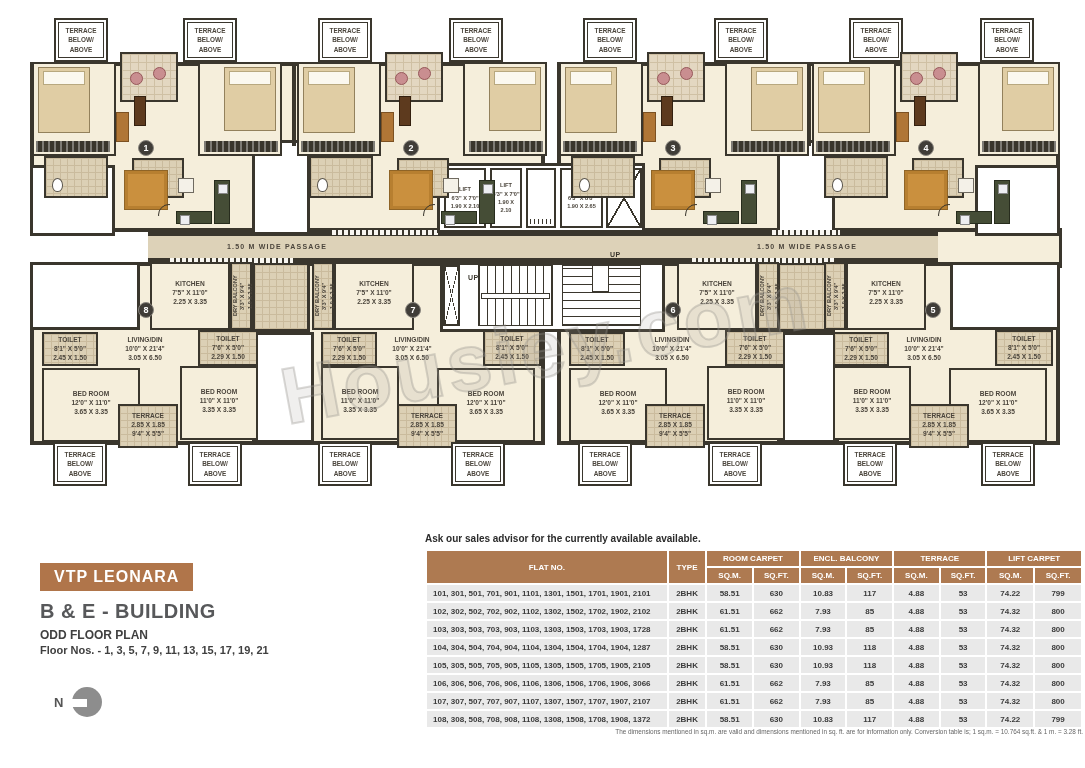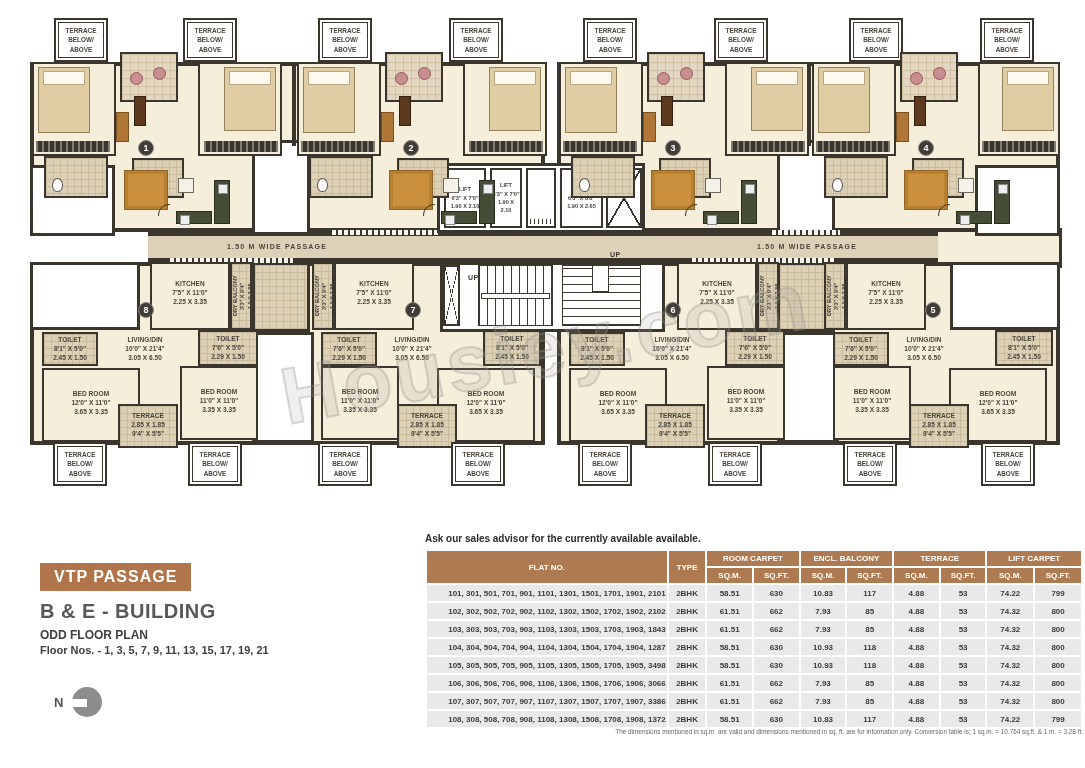--- a/index.html
+++ b/index.html
@@ -50,21 +50,21 @@
   .bldg {position:absolute; left:40px; top:600px; font-size:20px; font-weight:bold; color:#57585a; letter-spacing:0.5px;}
   .ptype {position:absolute; left:40px; top:628px; font-size:12px; font-weight:bold; color:#404040;}
   .floors {position:absolute; left:40px; top:644px; font-size:11px; font-weight:bold; color:#404040;}
   .nlabel {position:absolute; left:54px; top:695px; font-size:13px; font-weight:bold; color:#555;}
   .ncirc {position:absolute; left:72px; top:687px; width:30px; height:30px; border-radius:50%; background:#8d8d8d;}
   .nnotch {position:absolute; left:66px; top:699px; width:21px; height:8px; background:#fff;}
   .invnote {position:absolute; left:425px; top:533px; font-size:10px; font-weight:bold; color:#2b2b2b;}
   .inv {position:absolute; left:425px; top:549px; width:658px; border-collapse:separate; border-spacing:2px; table-layout:fixed;}
   .inv th {background:#ae7a51; color:#fff; font-size:8px; font-weight:bold; padding:3px 1px; text-align:center; overflow:hidden; white-space:nowrap;}
   .inv td {background:#e9e9e9; color:#3b3b3b; font-size:8px; font-weight:bold; padding:3.5px 1px; text-align:center; overflow:hidden; white-space:nowrap;}
-  .inv td.fl {text-align:right; padding-left:6px;}
+  .inv td.fl {text-align:left; padding-left:6px;}
   .invfoot {position:absolute; left:425px; top:728px; width:658px; text-align:right; font-size:6.4px; color:#666;}
 </style>
 </head>
 <body>
 
 <div class="a" id="plan" style="left:0;top:0;width:1085px;height:520px">
 
   <div class="tbox" style="left:54px;top:18px">
       <span>TERRACE BELOW/ ABOVE</span>
     </div>
@@ -380,21 +380,21 @@
   <div class="tbox" style="left:843px;top:442px">
       <span>TERRACE BELOW/ ABOVE</span>
     </div>
   <div class="tbox" style="left:981px;top:442px">
       <span>TERRACE BELOW/ ABOVE</span>
     </div>
 
   <div class="wm">Housiey.com</div>
 </div>
 
-<div class="brand">VTP PASSAGE</div>
+<div class="brand">VTP LEONARA</div>
 <div class="bldg">B &amp; E - BUILDING</div>
 <div class="ptype">ODD FLOOR PLAN</div>
 <div class="floors">Floor Nos. - 1, 3, 5, 7, 9, 11, 13, 15, 17, 19, 21</div>
 <div class="nlabel">N</div>
 <div class="ncirc"></div>
 <div class="nnotch"></div>
 
 <div class="invnote">Ask our sales advisor for the currently available available.</div>
 <table class="inv">
   <colgroup>
@@ -448,21 +448,21 @@
       <td>61.51</td>
         <td>662</td>
       <td>7.93</td>
         <td>85</td>
       <td>4.88</td>
         <td>53</td>
       <td>74.32</td>
         <td>800</td>
     </tr>
     <tr>
-      <td class="fl">103, 303, 503, 703, 903, 1103, 1303, 1503, 1703, 1903, 1843</td>
+      <td class="fl">103, 303, 503, 703, 903, 1103, 1303, 1503, 1703, 1903, 1728</td>
         <td>2BHK</td>
       <td>61.51</td>
         <td>662</td>
       <td>7.93</td>
         <td>85</td>
       <td>4.88</td>
         <td>53</td>
       <td>74.32</td>
         <td>800</td>
     </tr>
@@ -472,21 +472,21 @@
       <td>58.51</td>
         <td>630</td>
       <td>10.93</td>
         <td>118</td>
       <td>4.88</td>
         <td>53</td>
       <td>74.32</td>
         <td>800</td>
     </tr>
     <tr>
-      <td class="fl">105, 305, 505, 705, 905, 1105, 1305, 1505, 1705, 1905, 3498</td>
+      <td class="fl">105, 305, 505, 705, 905, 1105, 1305, 1505, 1705, 1905, 2105</td>
         <td>2BHK</td>
       <td>58.51</td>
         <td>630</td>
       <td>10.93</td>
         <td>118</td>
       <td>4.88</td>
         <td>53</td>
       <td>74.32</td>
         <td>800</td>
     </tr>
@@ -496,21 +496,21 @@
       <td>61.51</td>
         <td>662</td>
       <td>7.93</td>
         <td>85</td>
       <td>4.88</td>
         <td>53</td>
       <td>74.32</td>
         <td>800</td>
     </tr>
     <tr>
-      <td class="fl">107, 307, 507, 707, 907, 1107, 1307, 1507, 1707, 1907, 3386</td>
+      <td class="fl">107, 307, 507, 707, 907, 1107, 1307, 1507, 1707, 1907, 2107</td>
         <td>2BHK</td>
       <td>61.51</td>
         <td>662</td>
       <td>7.93</td>
         <td>85</td>
       <td>4.88</td>
         <td>53</td>
       <td>74.32</td>
         <td>800</td>
     </tr>

